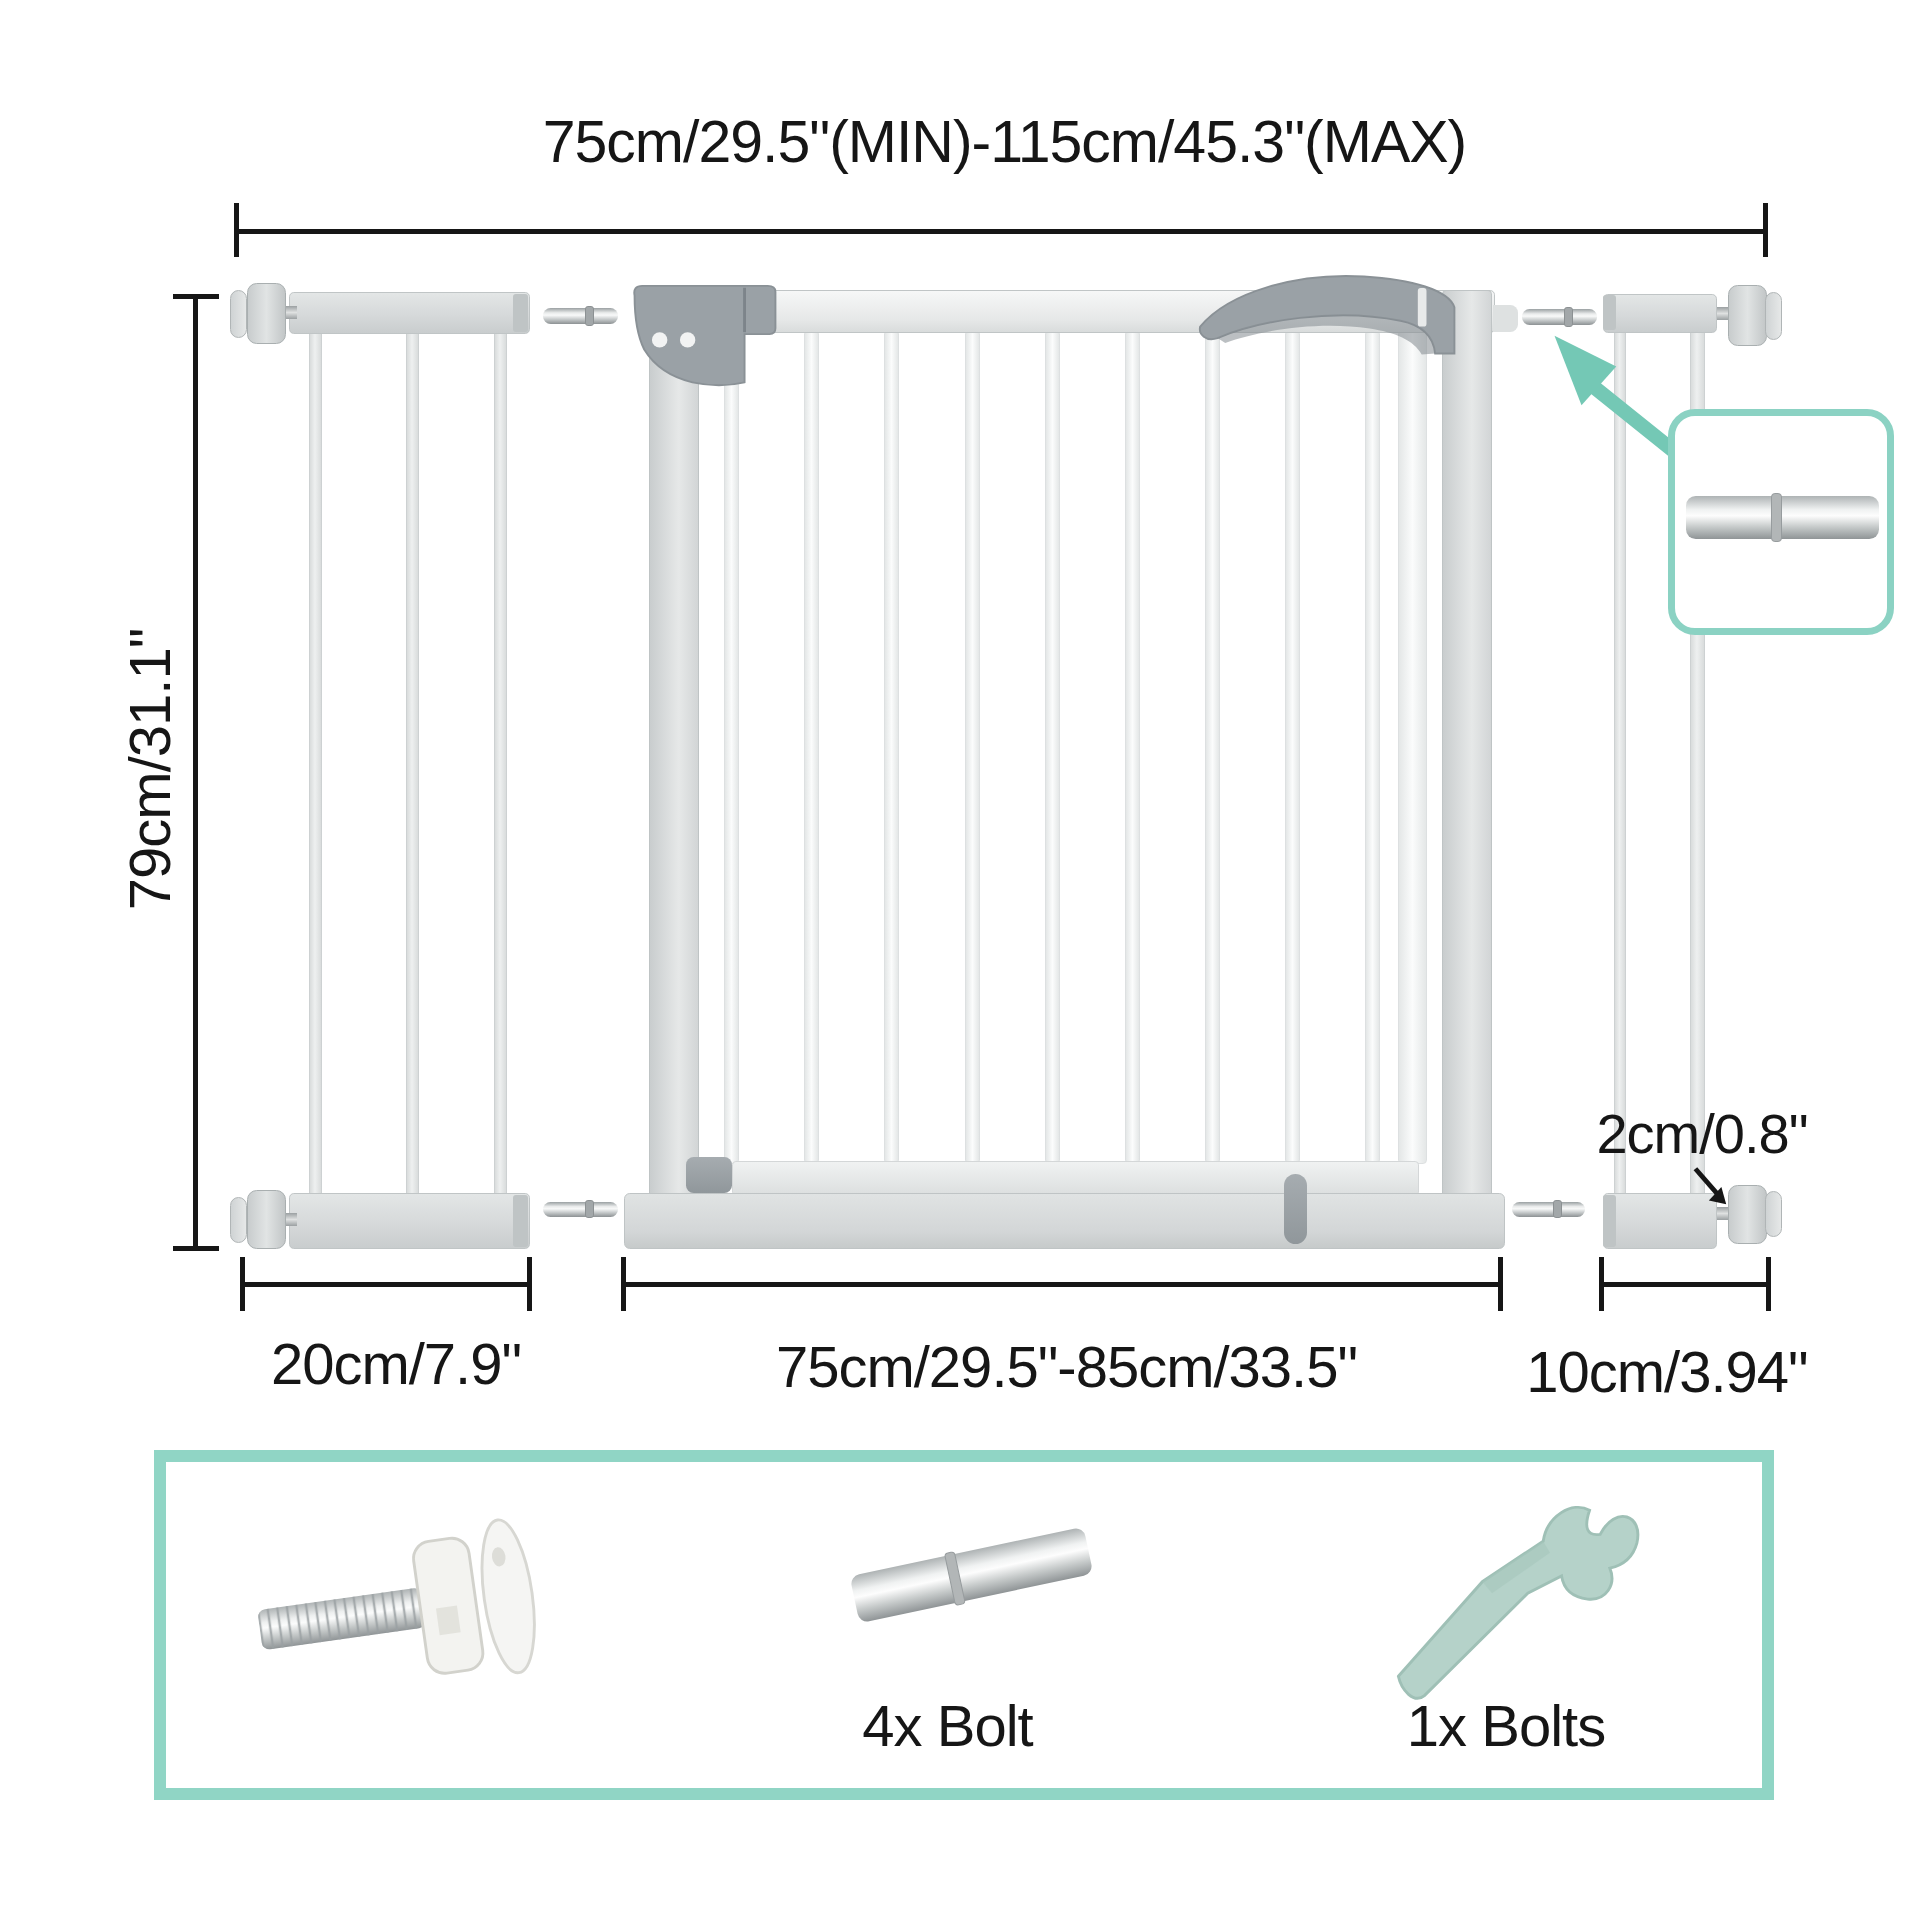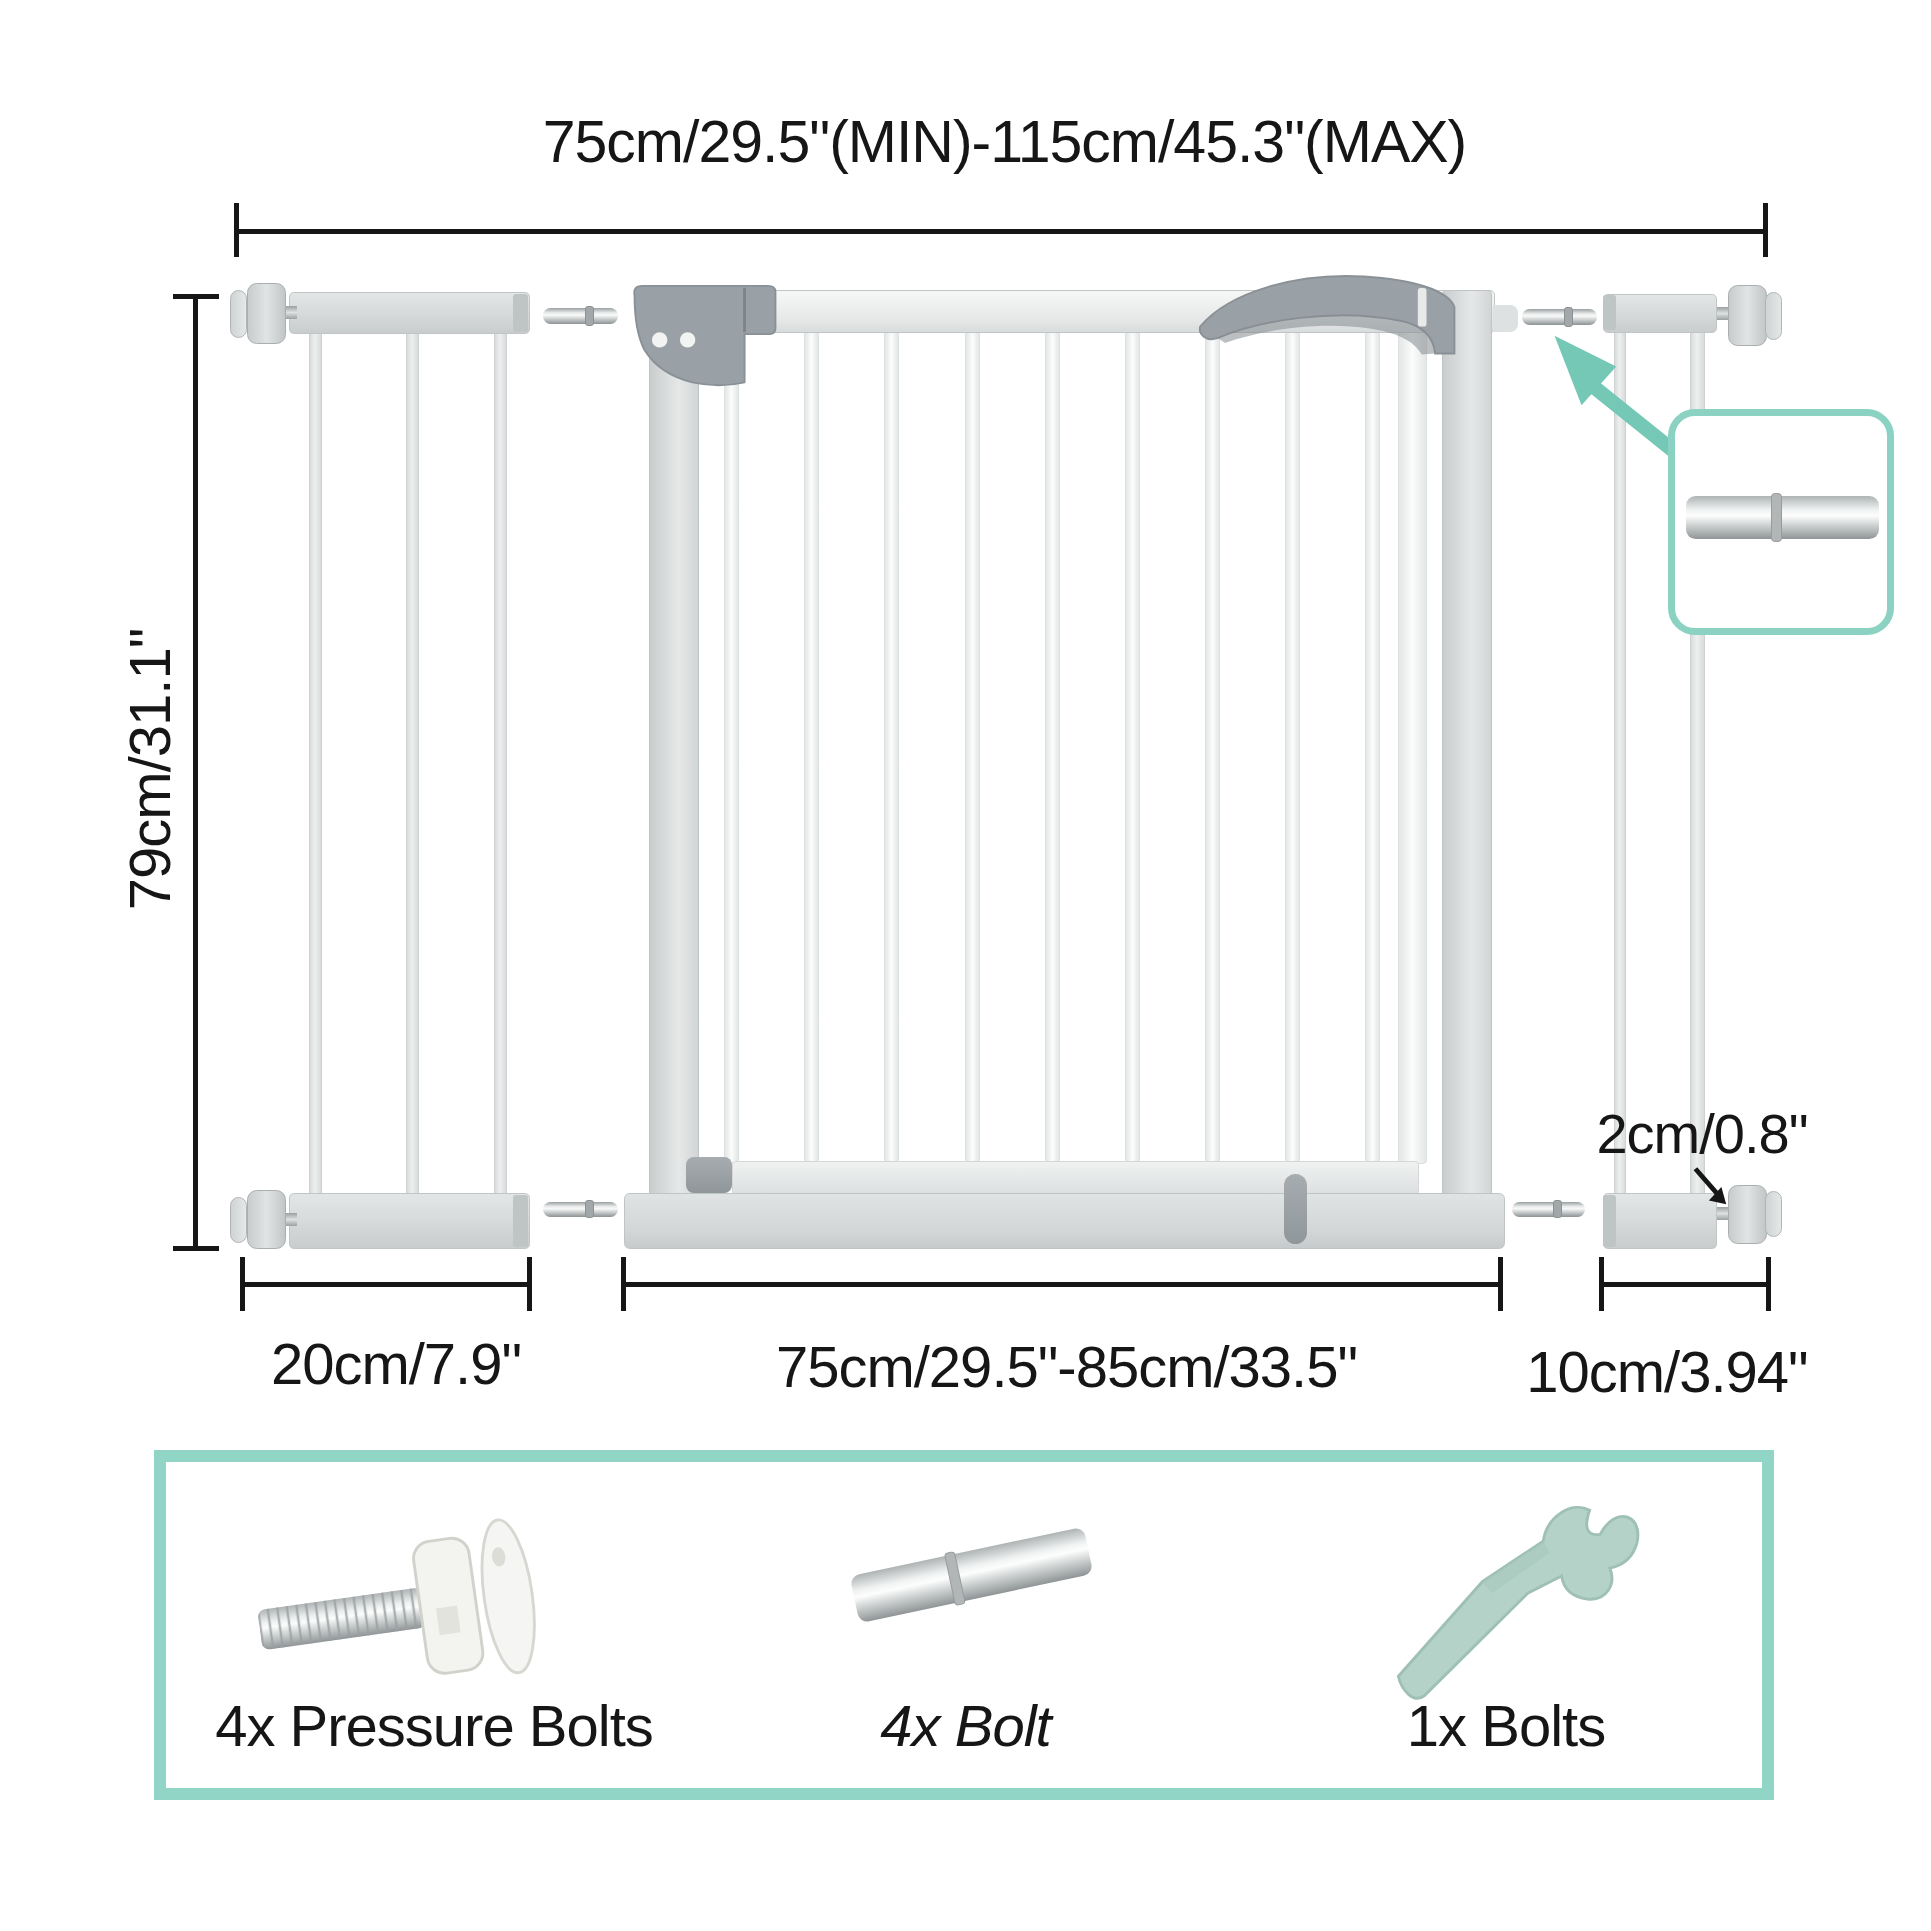--- a/index.html
+++ b/index.html
@@ -192,18 +192,17 @@
 
   <div class="abs silver-bolt" style="left:852px;top:1551px;width:239px;height:48px;transform:rotate(-12deg);">
     <div class="ring" style="left:97px;"></div>
   </div>
 
   <svg class="abs" style="left:1381px;top:1485px;" width="280" height="232" viewBox="0 0 290 240">
     <path d="M18,198 L105,100 L168,58 C172,32 198,16 216,26 C210,44 213,53 227,51 C243,20 272,31 265,60 C261,75 250,83 237,86 C244,103 233,120 214,118 C197,116 189,107 187,94 L152,112 L45,218 C34,227 21,212 18,198 Z" fill="#b5d2c9" stroke="#9fc0b6" stroke-width="3"></path>
     <path d="M105,100 L168,58 L175,70 L115,112 Z" fill="#a6c7bd" opacity="0.6"></path>
   </svg>
 
-  <div class="abs part-label" style="left:154px;top:1692px;width:560px;">4x Pressure Bolts</div>
-  <div class="abs part-label" style="left:734px;top:1692px;width:463px;font-style:italic;">4x Bolt</div>
+  <div class="abs part-label" style="left:716px;top:1692px;width:463px;">4x Bolt</div>
   <div class="abs part-label" style="left:1284px;top:1692px;width:444px;">1x Bolts</div>
 
 </div>
 
 
 </body></html>

